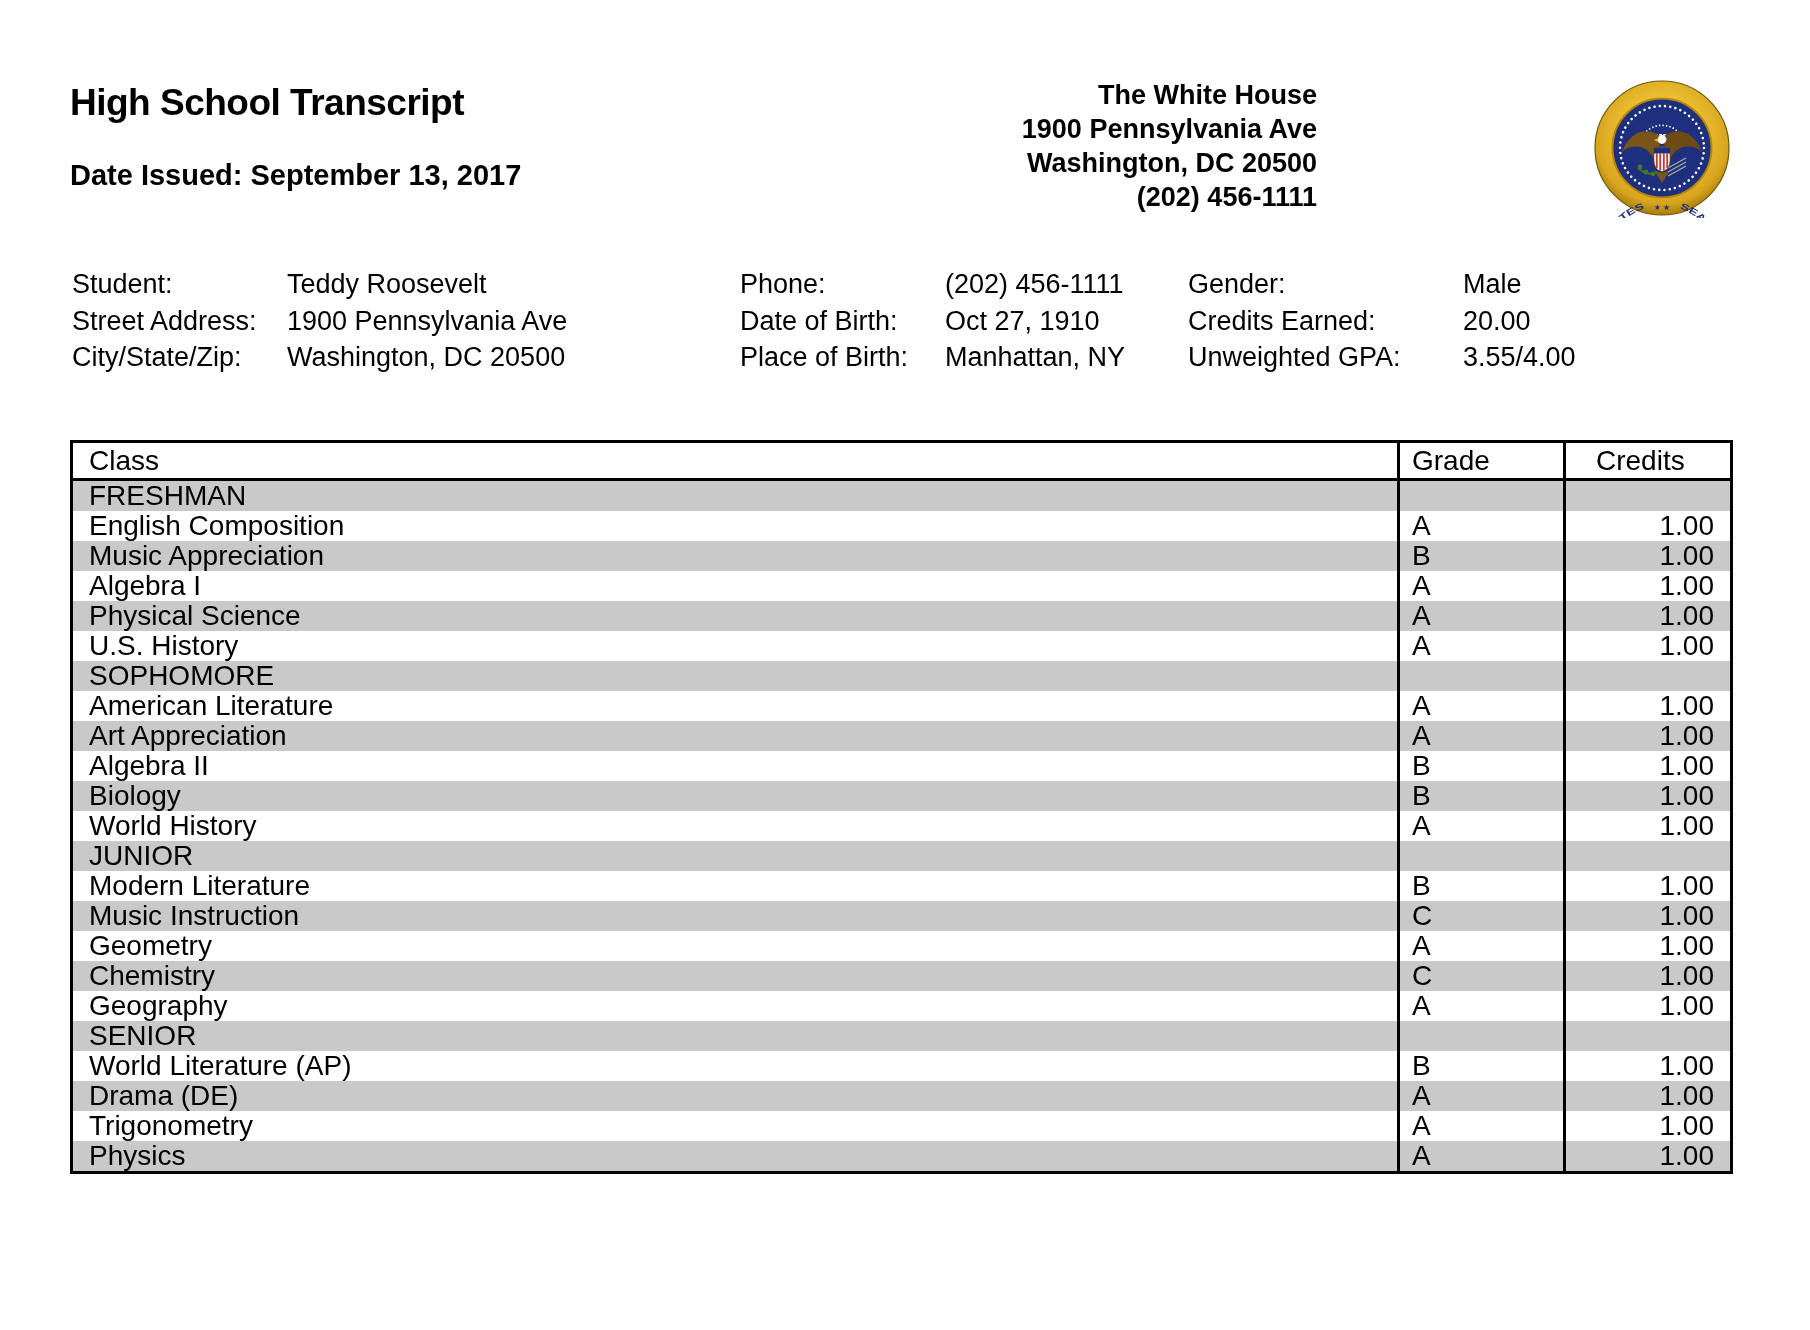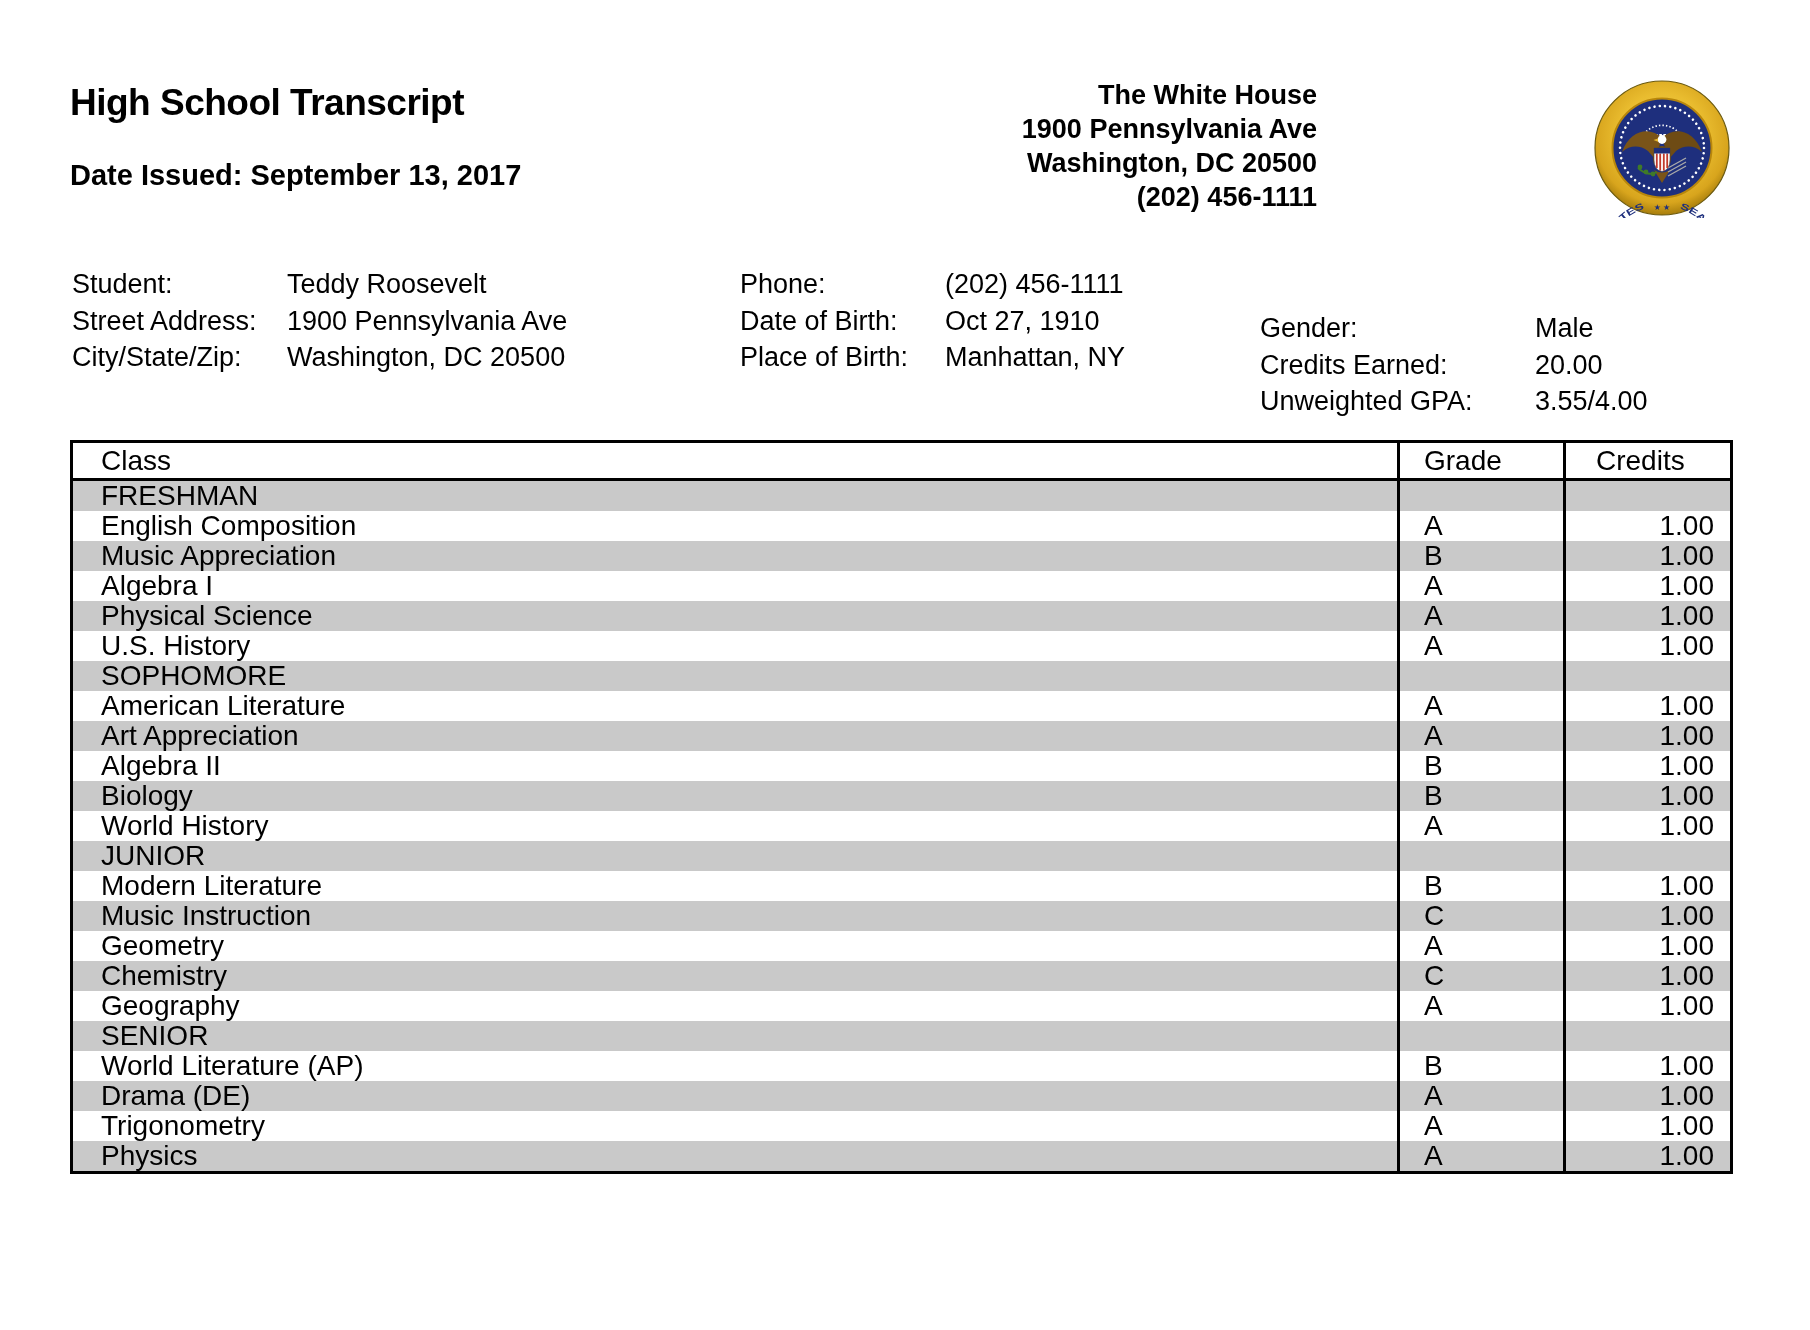--- a/index.html
+++ b/index.html
@@ -22,21 +22,21 @@
   .letterhead {
     position: absolute; right: 493px; top: 78px;
     text-align: right; font-size: 27px; font-weight: bold; line-height: 34px;
   }
   .seal-wrap { position: absolute; left: 1592px; top: 78px; width: 140px; height: 140px; }
 
   
   .info-col { position: absolute; top: 266px; font-size: 27px; line-height: 36.5px; }
   #info-col-1 { left: 72px; }
   #info-col-2 { left: 740px; }
-  #info-col-3 { left: 1260px; margin-top: 44px; }
+  #info-col-3 { left: 1188px; }
   .info-row { display: flex; }
   #info-col-1 .info-label { width: 215px; }
   #info-col-2 .info-label { width: 205px; }
   #info-col-3 .info-label { width: 275px; }
   .info-label, .info-value { white-space: nowrap; }
 
   
   .transcript {
     position: absolute; left: 70px; top: 440px;
     width: 1657px; border: 3px solid #000; background: #fff;
@@ -44,22 +44,22 @@
   .t-row {
     display: grid; grid-template-columns: 1324px 166px 167px;
     height: 30px; font-size: 28px;
   }
   .t-header { height: 35px; border-bottom: 3px solid #000; background: #fff; }
   .cell {
     display: flex; align-items: center;
     box-sizing: border-box; height: 100%;
     white-space: nowrap; overflow: hidden;
   }
-  .cell-class { padding-left: 28px; }
-  .cell-grade { border-left: 3px solid #000; padding-left: 24px; }
+  .cell-class { padding-left: 16px; }
+  .cell-grade { border-left: 3px solid #000; padding-left: 12px; }
   .cell-credits { border-left: 3px solid #000; justify-content: flex-end; padding-right: 16px; }
   .t-header .cell-credits { justify-content: flex-start; padding-left: 30px; }
   .t-body .t-row:nth-child(odd) { background: #C9C9C9; }
   .t-body .row-course .cell-class { }
 </style>
 </head>
 <body>
 
 <div class="doc-title">High School Transcript</div>
 <div class="date-issued">

